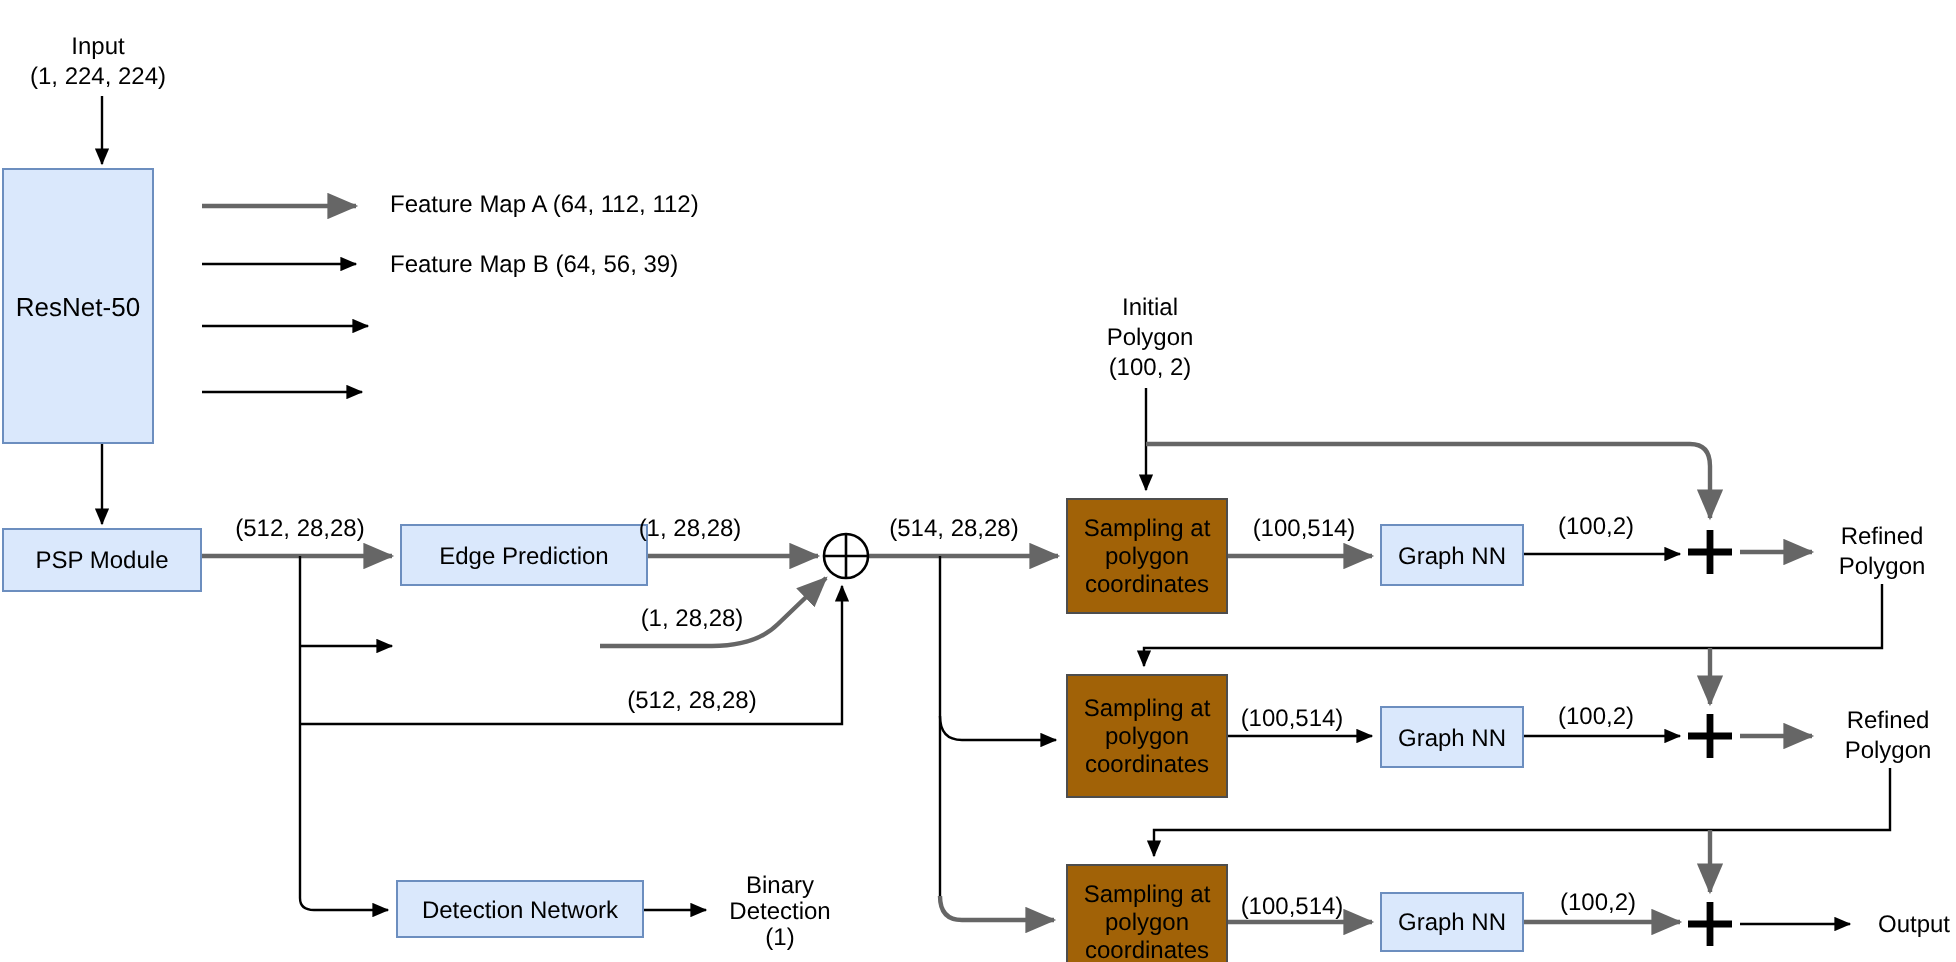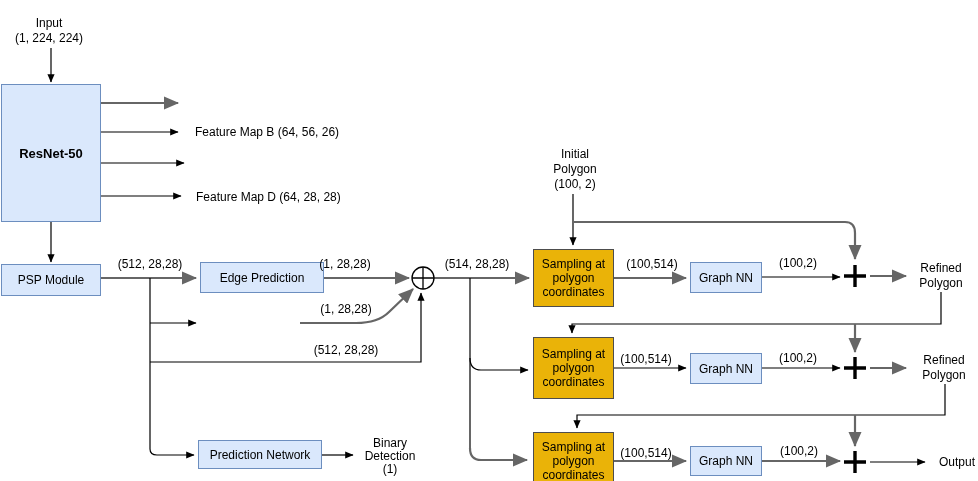--- a/index.html
+++ b/index.html
@@ -14,21 +14,21 @@
     font-family:"Liberation Sans",sans-serif;color:#000;overflow:hidden;margin-top:12px;
   }
   #wires{position:absolute;left:0;top:0;width:978px;height:481px;}
   .box{
     position:absolute;box-sizing:border-box;
     background:var(--node-fill);border:1px solid var(--node-border);
     display:flex;align-items:center;justify-content:center;
     font-size:12px;text-align:center;
   }
   .wbox{
-    position:absolute;box-sizing:border-box;background:#eab308;
+    position:absolute;box-sizing:border-box;background:#a16207;
     border:1.6px solid #4d4d4d;display:flex;flex-direction:column;
     align-items:center;justify-content:center;font-size:12px;
     line-height:14px;text-align:center;
   }
   .lbl{
     position:absolute;transform:translate(-50%,-50%);
     font-size:12px;white-space:nowrap;text-align:center;
   }
   .multi{line-height:15px;white-space:normal;}
   .multi span{display:block;white-space:nowrap;}
@@ -110,24 +110,24 @@
       <path class="sym" stroke-width="3.4" d="M844 356 H866 M855 345 V367"></path>
     </g>
     <g>
       <path class="sym" stroke-width="3.4" d="M844 450 H866 M855 439 V461"></path>
     </g>
   </svg>
 
   <div class="lbl" style="left:49px;top:11px;">Input</div>
   <div class="lbl" style="left:49px;top:26px;">(1, 224, 224)</div>
 
-  <div class="box" style="left:1px;top:72px;width:100px;height:138px;font-size:13px;font-weight:bold;">ResNet-50</div>
+  <div class="box" style="left:1px;top:72px;width:76px;height:138px;font-size:13px;">ResNet-50</div>
 
-  <div class="feat" style="left:195px;top:120px;">Feature Map B (64, 56, 26)</div>
-  <div class="feat" style="left:196px;top:185px;">Feature Map D (64, 28, 28)</div>
+  <div class="feat" style="left:195px;top:90px;">Feature Map A (64, 112, 112)</div>
+  <div class="feat" style="left:195px;top:120px;">Feature Map B (64, 56, 39)</div>
 
   <div class="box" style="left:1px;top:252px;width:100px;height:32px;">PSP Module</div>
   <div class="lbl" style="left:150px;top:252px;">(512, 28,28)</div>
 
   <div class="box" style="left:200px;top:250px;width:124px;height:31px;">Edge Prediction</div>
   <div class="lbl" style="left:345px;top:252px;">(1, 28,28)</div>
 
   <div class="lbl" style="left:346px;top:297px;">(1, 28,28)</div>
 
   <div class="lbl" style="left:346px;top:338px;">(512, 28,28)</div>
@@ -168,20 +168,20 @@
   <div class="wbox" style="left:533px;top:420px;width:81px;height:58px;">
     <span>Sampling at</span>
     <span>polygon</span>
     <span>coordinates</span>
   </div>
   <div class="lbl" style="left:646px;top:441px;">(100,514)</div>
   <div class="box" style="left:690px;top:434px;width:72px;height:30px;">Graph NN</div>
   <div class="lbl" style="left:799px;top:439px;">(100,2)</div>
   <div class="lbl" style="left:957px;top:450px;">Output</div>
 
-  <div class="box" style="left:198px;top:428px;width:124px;height:29px;">Prediction Network</div>
+  <div class="box" style="left:198px;top:428px;width:124px;height:29px;">Detection Network</div>
   <div class="lbl multi" style="left:390px;top:444px;line-height:13px;">
     <span>Binary</span>
     <span>Detection</span>
     <span>(1)</span>
   </div>
 
 </div>
 
 </body></html>

